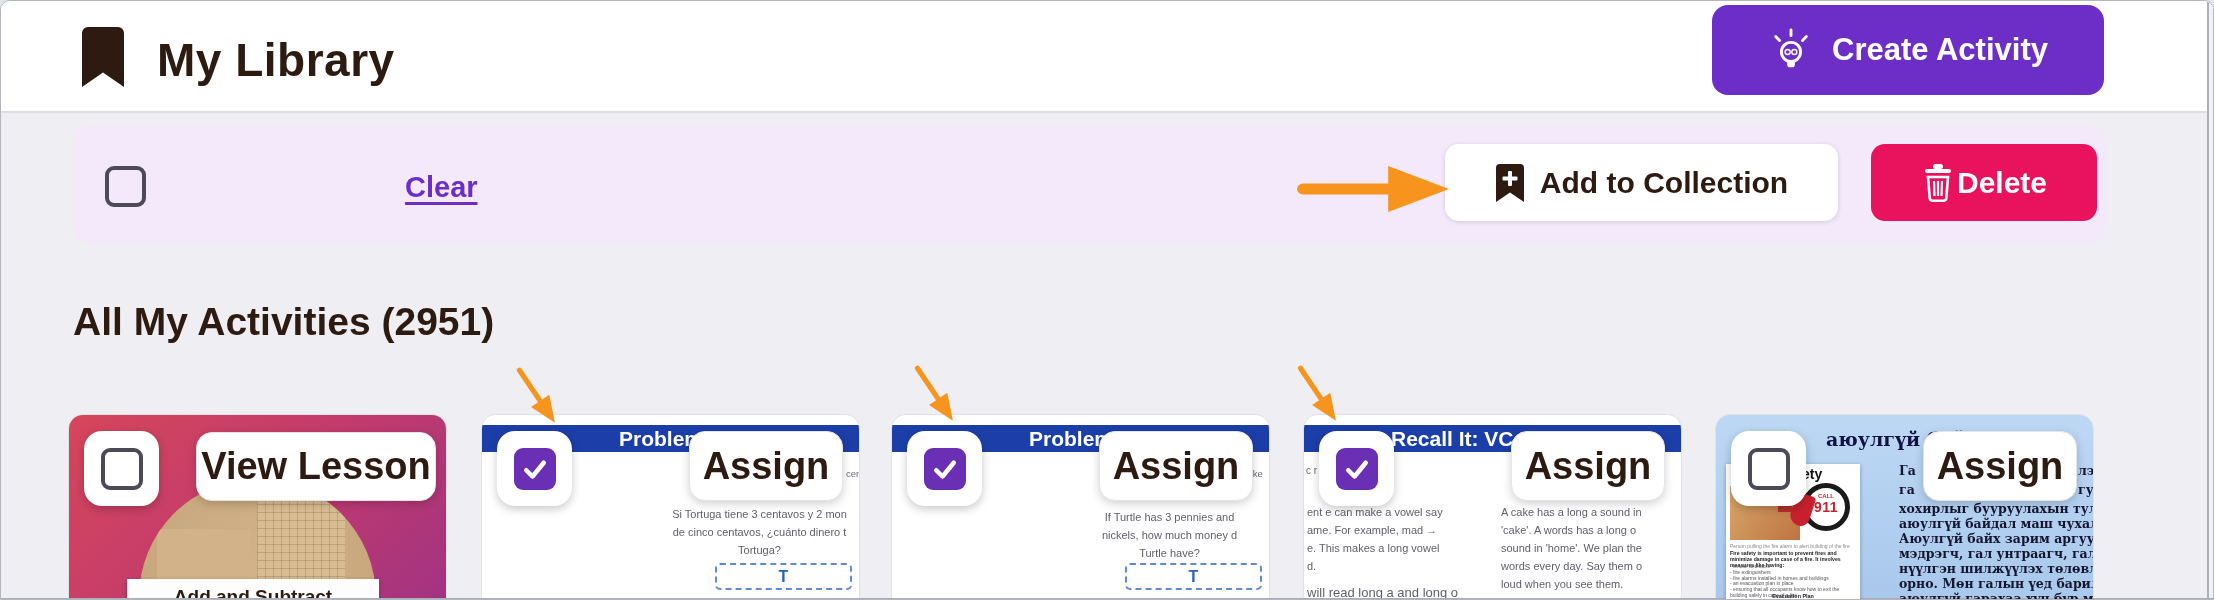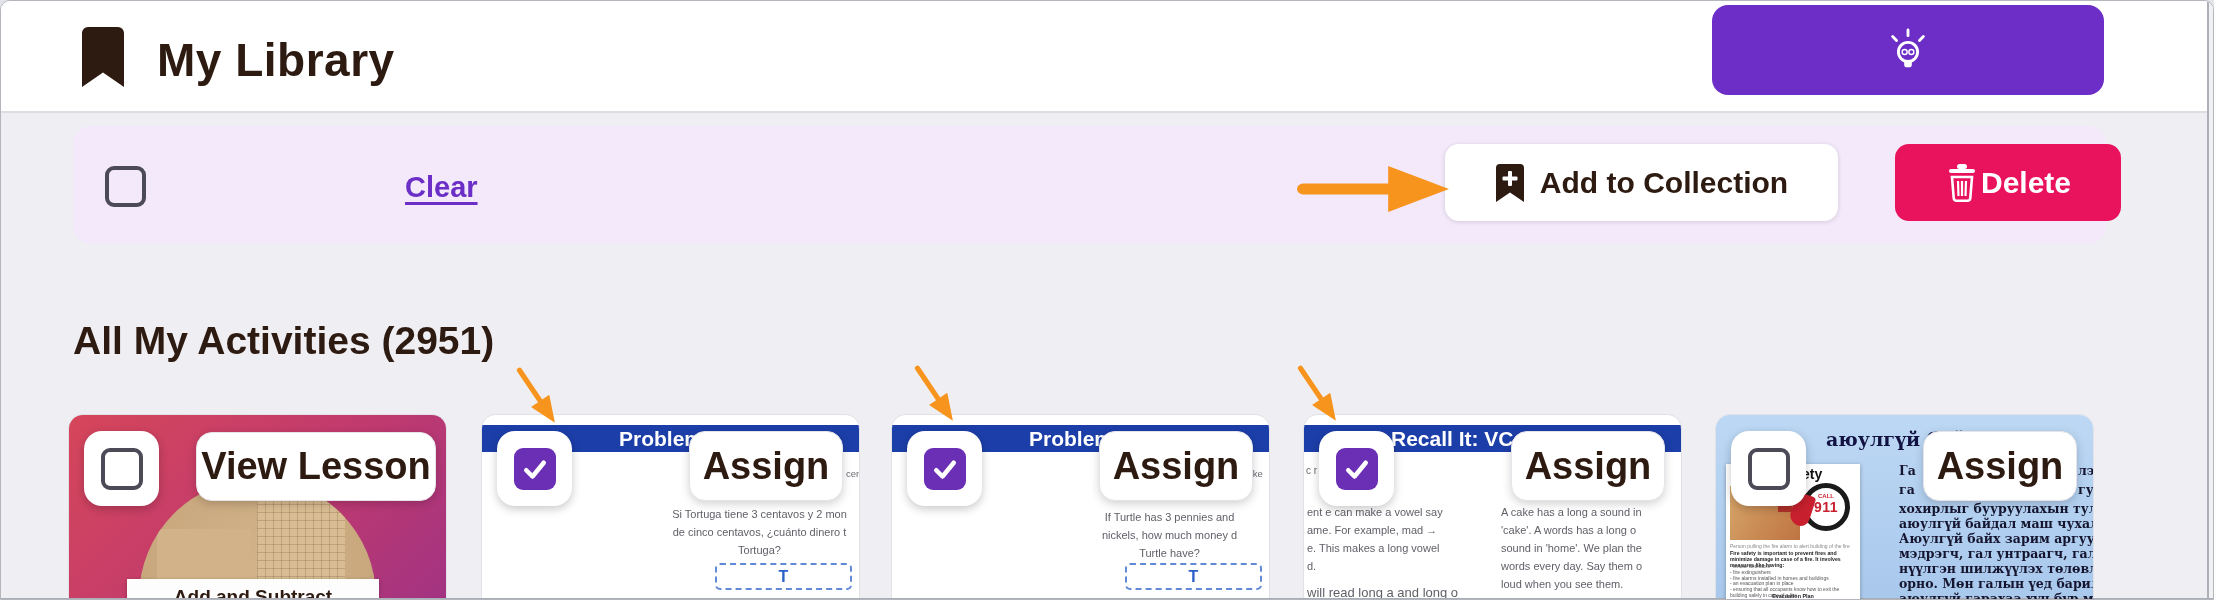--- a/index.html
+++ b/index.html
@@ -27,25 +27,25 @@
   .sel-count { position:absolute; left:96px; top:41px; font-size:34px; font-weight:700; color:#2D1A10; }
   .sel-clear { position:absolute; left:332px; top:45px; font-size:29px; font-weight:700;
                color:#6B2EC6; text-decoration:underline; text-decoration-thickness:3px;
                text-underline-offset:5px; cursor:pointer; }
   .add-btn { position:absolute; left:1372px; top:18px; width:393px; height:77px; background:#fff;
              border-radius:14px; display:flex; align-items:center; justify-content:center; gap:15px;
              box-shadow:0 1px 5px rgba(0,0,0,.14); cursor:pointer; }
   .add-btn span { font-size:30px; font-weight:700; color:#2D1A10; }
   .del-btn { position:absolute; left:1798px; top:18px; width:226px; height:77px; background:#E9125C;
              border-radius:14px; display:flex; align-items:center; justify-content:center; gap:2px;
-             cursor:pointer;margin-left:24px; }
+             cursor:pointer; }
   .del-btn span { font-size:30px; font-weight:700; color:#fff; }
 
   
-  .section-title { position:absolute; left:72px; top:318px; font-size:39px; font-weight:700; color:#2D1A10; }
+  .section-title { position:absolute; left:72px; top:299px; font-size:39px; font-weight:700; color:#2D1A10; }
 
   
   .arrow-fill { fill:#F7941E; }
   .harrow { position:absolute; left:1296px; top:165px; width:152px; height:46px; z-index:6; }
   .diag { position:absolute; width:66px; height:22px; transform-origin:0 50%;
           transform:rotate(56deg); z-index:6; }
   .diag.a2 { left:517px; top:356px; }
   .diag.a3 { left:915px; top:354px; }
   .diag.a4 { left:1298px; top:354px; }
 
@@ -152,20 +152,21 @@
     <div class="create-btn">
       <svg width="46" height="46" viewBox="0 0 48 48">
         <circle cx="24" cy="26" r="10" fill="none" stroke="#fff" stroke-width="3"></circle>
         <circle cx="20.5" cy="26" r="2.6" fill="none" stroke="#fff" stroke-width="1.5"></circle>
         <circle cx="27.5" cy="26" r="2.6" fill="none" stroke="#fff" stroke-width="1.5"></circle>
         <path d="M20 36 h8 v3 a3 3 0 0 1 -3 3 h-2 a3 3 0 0 1 -3 -3 z" fill="#fff"></path>
         <line x1="24" y1="9" x2="24" y2="3" stroke="#fff" stroke-width="3" stroke-linecap="round"></line>
         <line x1="12" y1="14" x2="8" y2="10" stroke="#fff" stroke-width="3" stroke-linecap="round"></line>
         <line x1="36" y1="14" x2="40" y2="10" stroke="#fff" stroke-width="3" stroke-linecap="round"></line>
       </svg>
+      <span>Create Activity</span>
     </div>
   </div>
 
   <div class="selbar">
     <div class="sel-chk"></div>
     <div class="sel-clear">Clear</div>
     <div class="add-btn">
       <svg width="30" height="40" viewBox="0 0 30 40">
         <path d="M5 1 h20 a4 4 0 0 1 4 4 v34 L15 29.5 1 39 V5 a4 4 0 0 1 4 -4 z" fill="#2D1A10"></path>
         <rect x="13" y="8" width="4" height="15" rx="1" fill="#fff"></rect>

